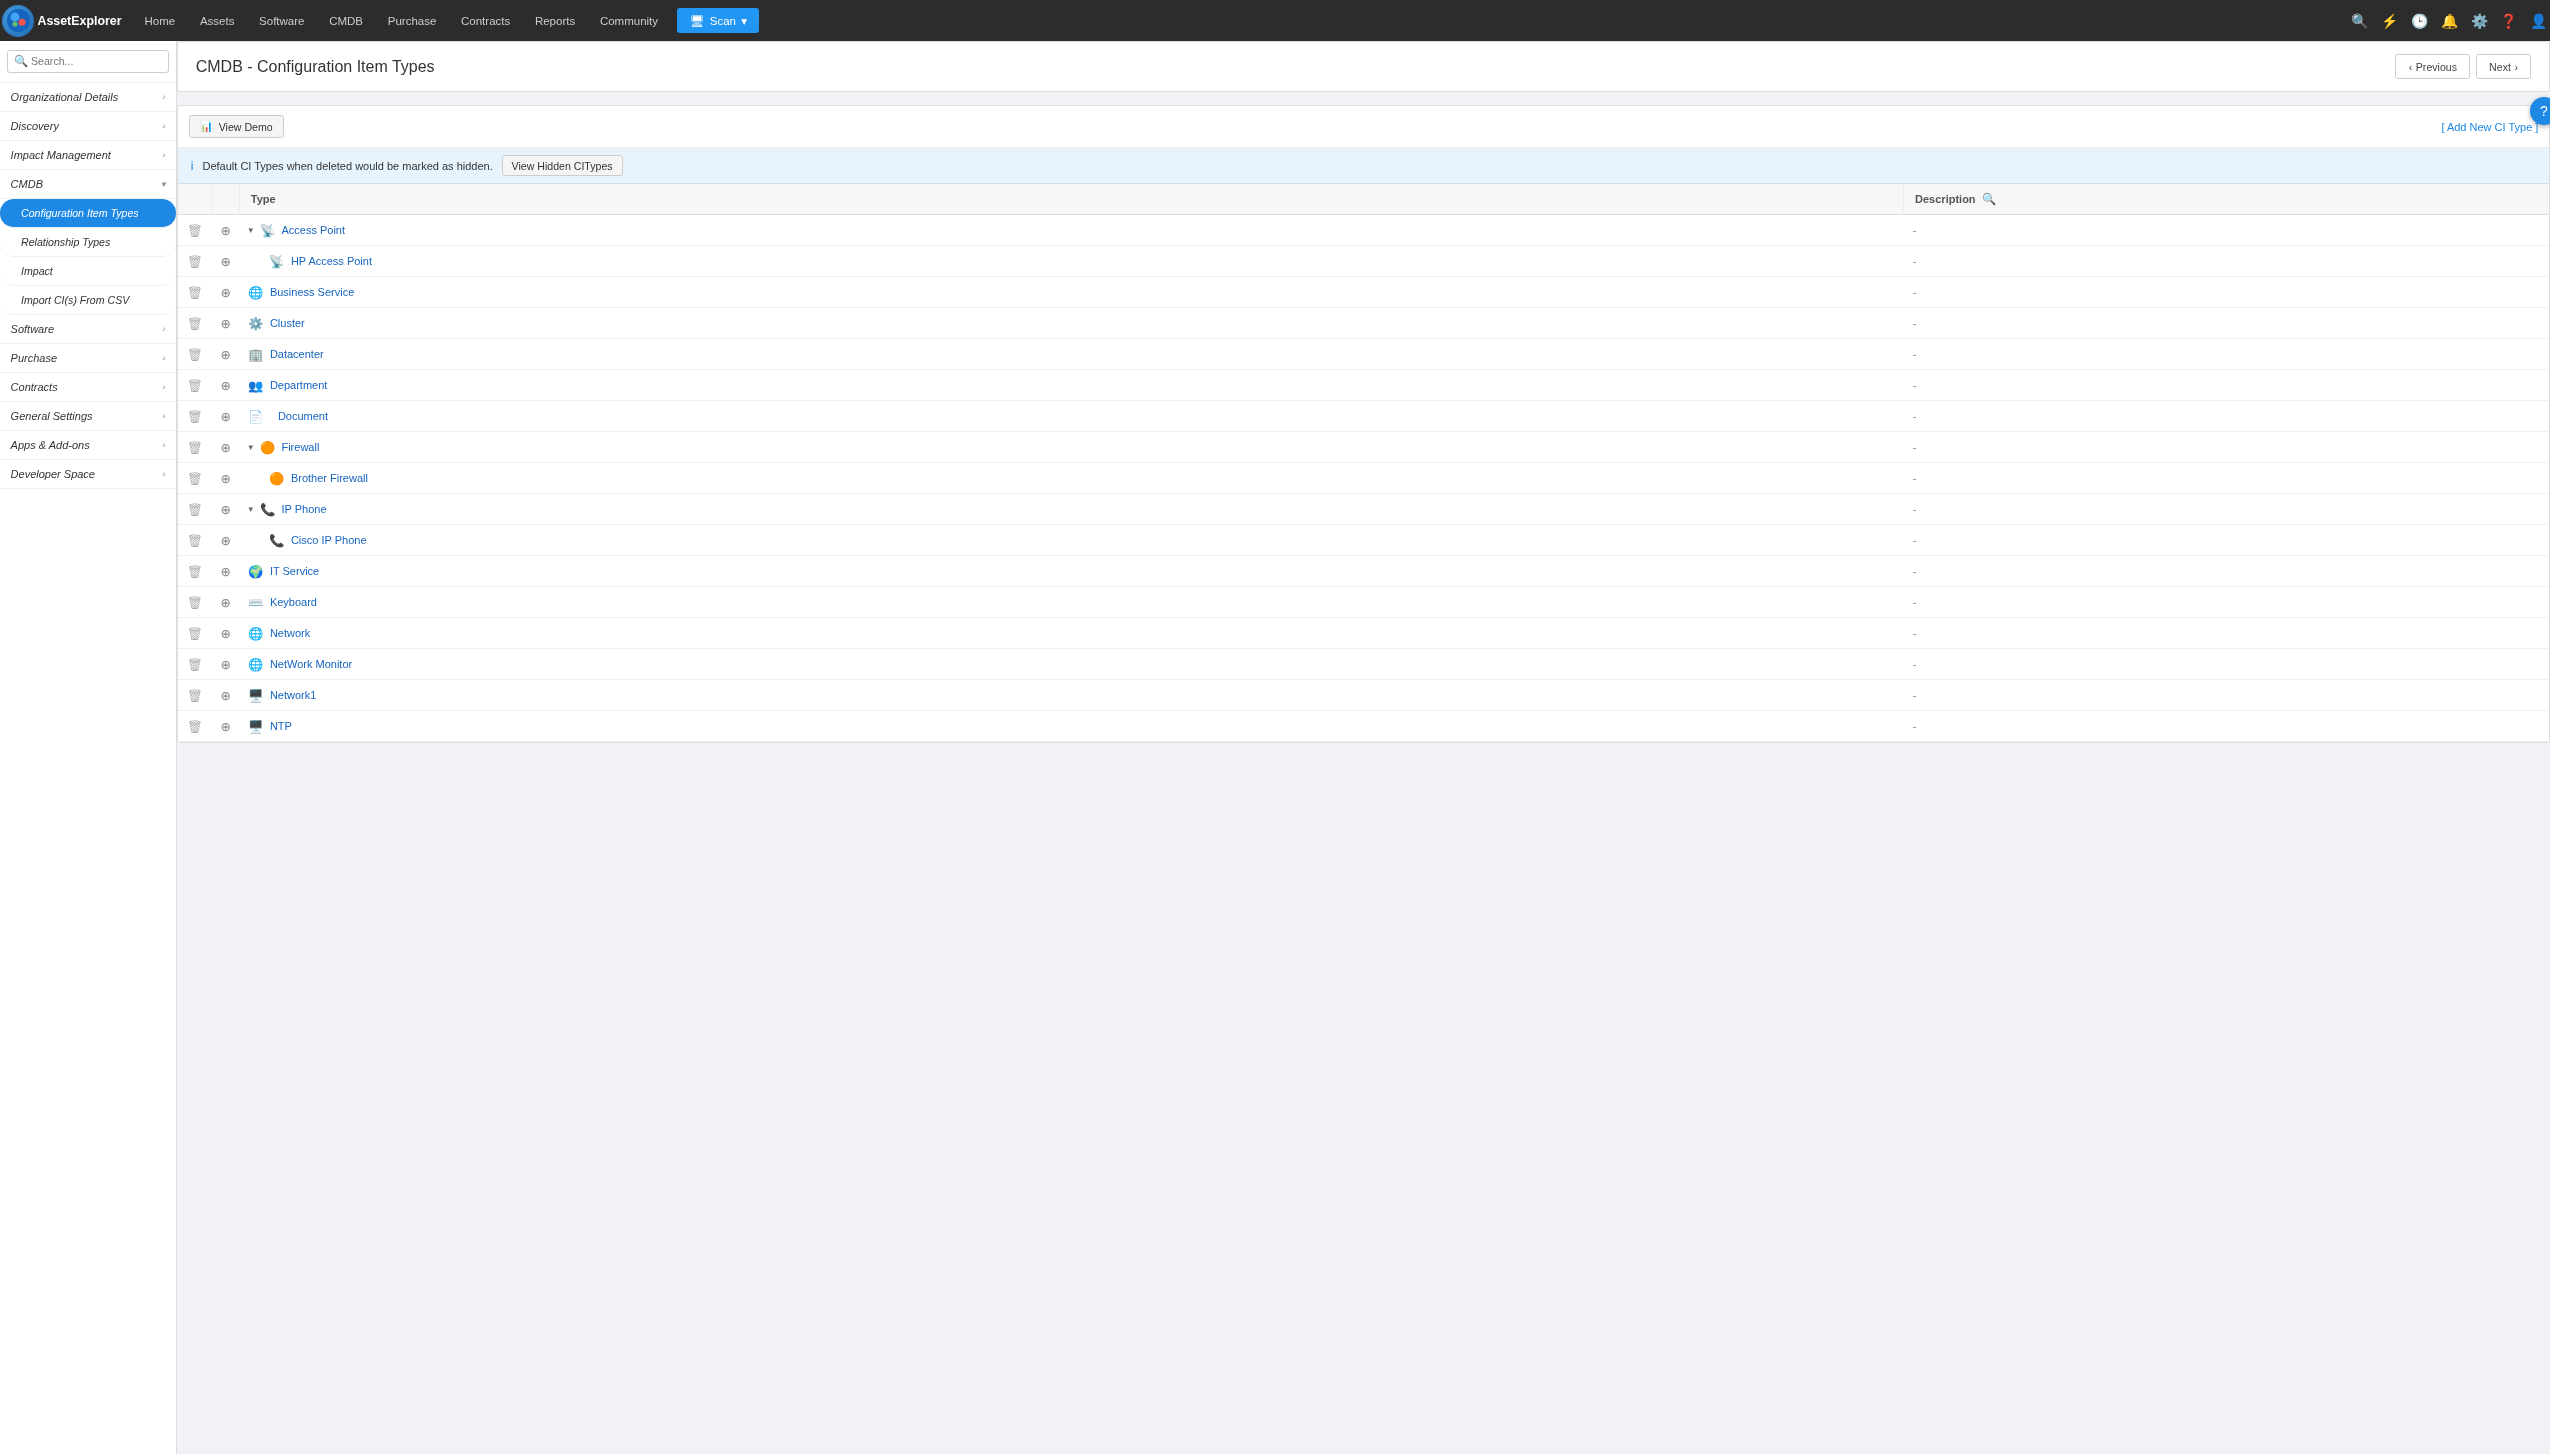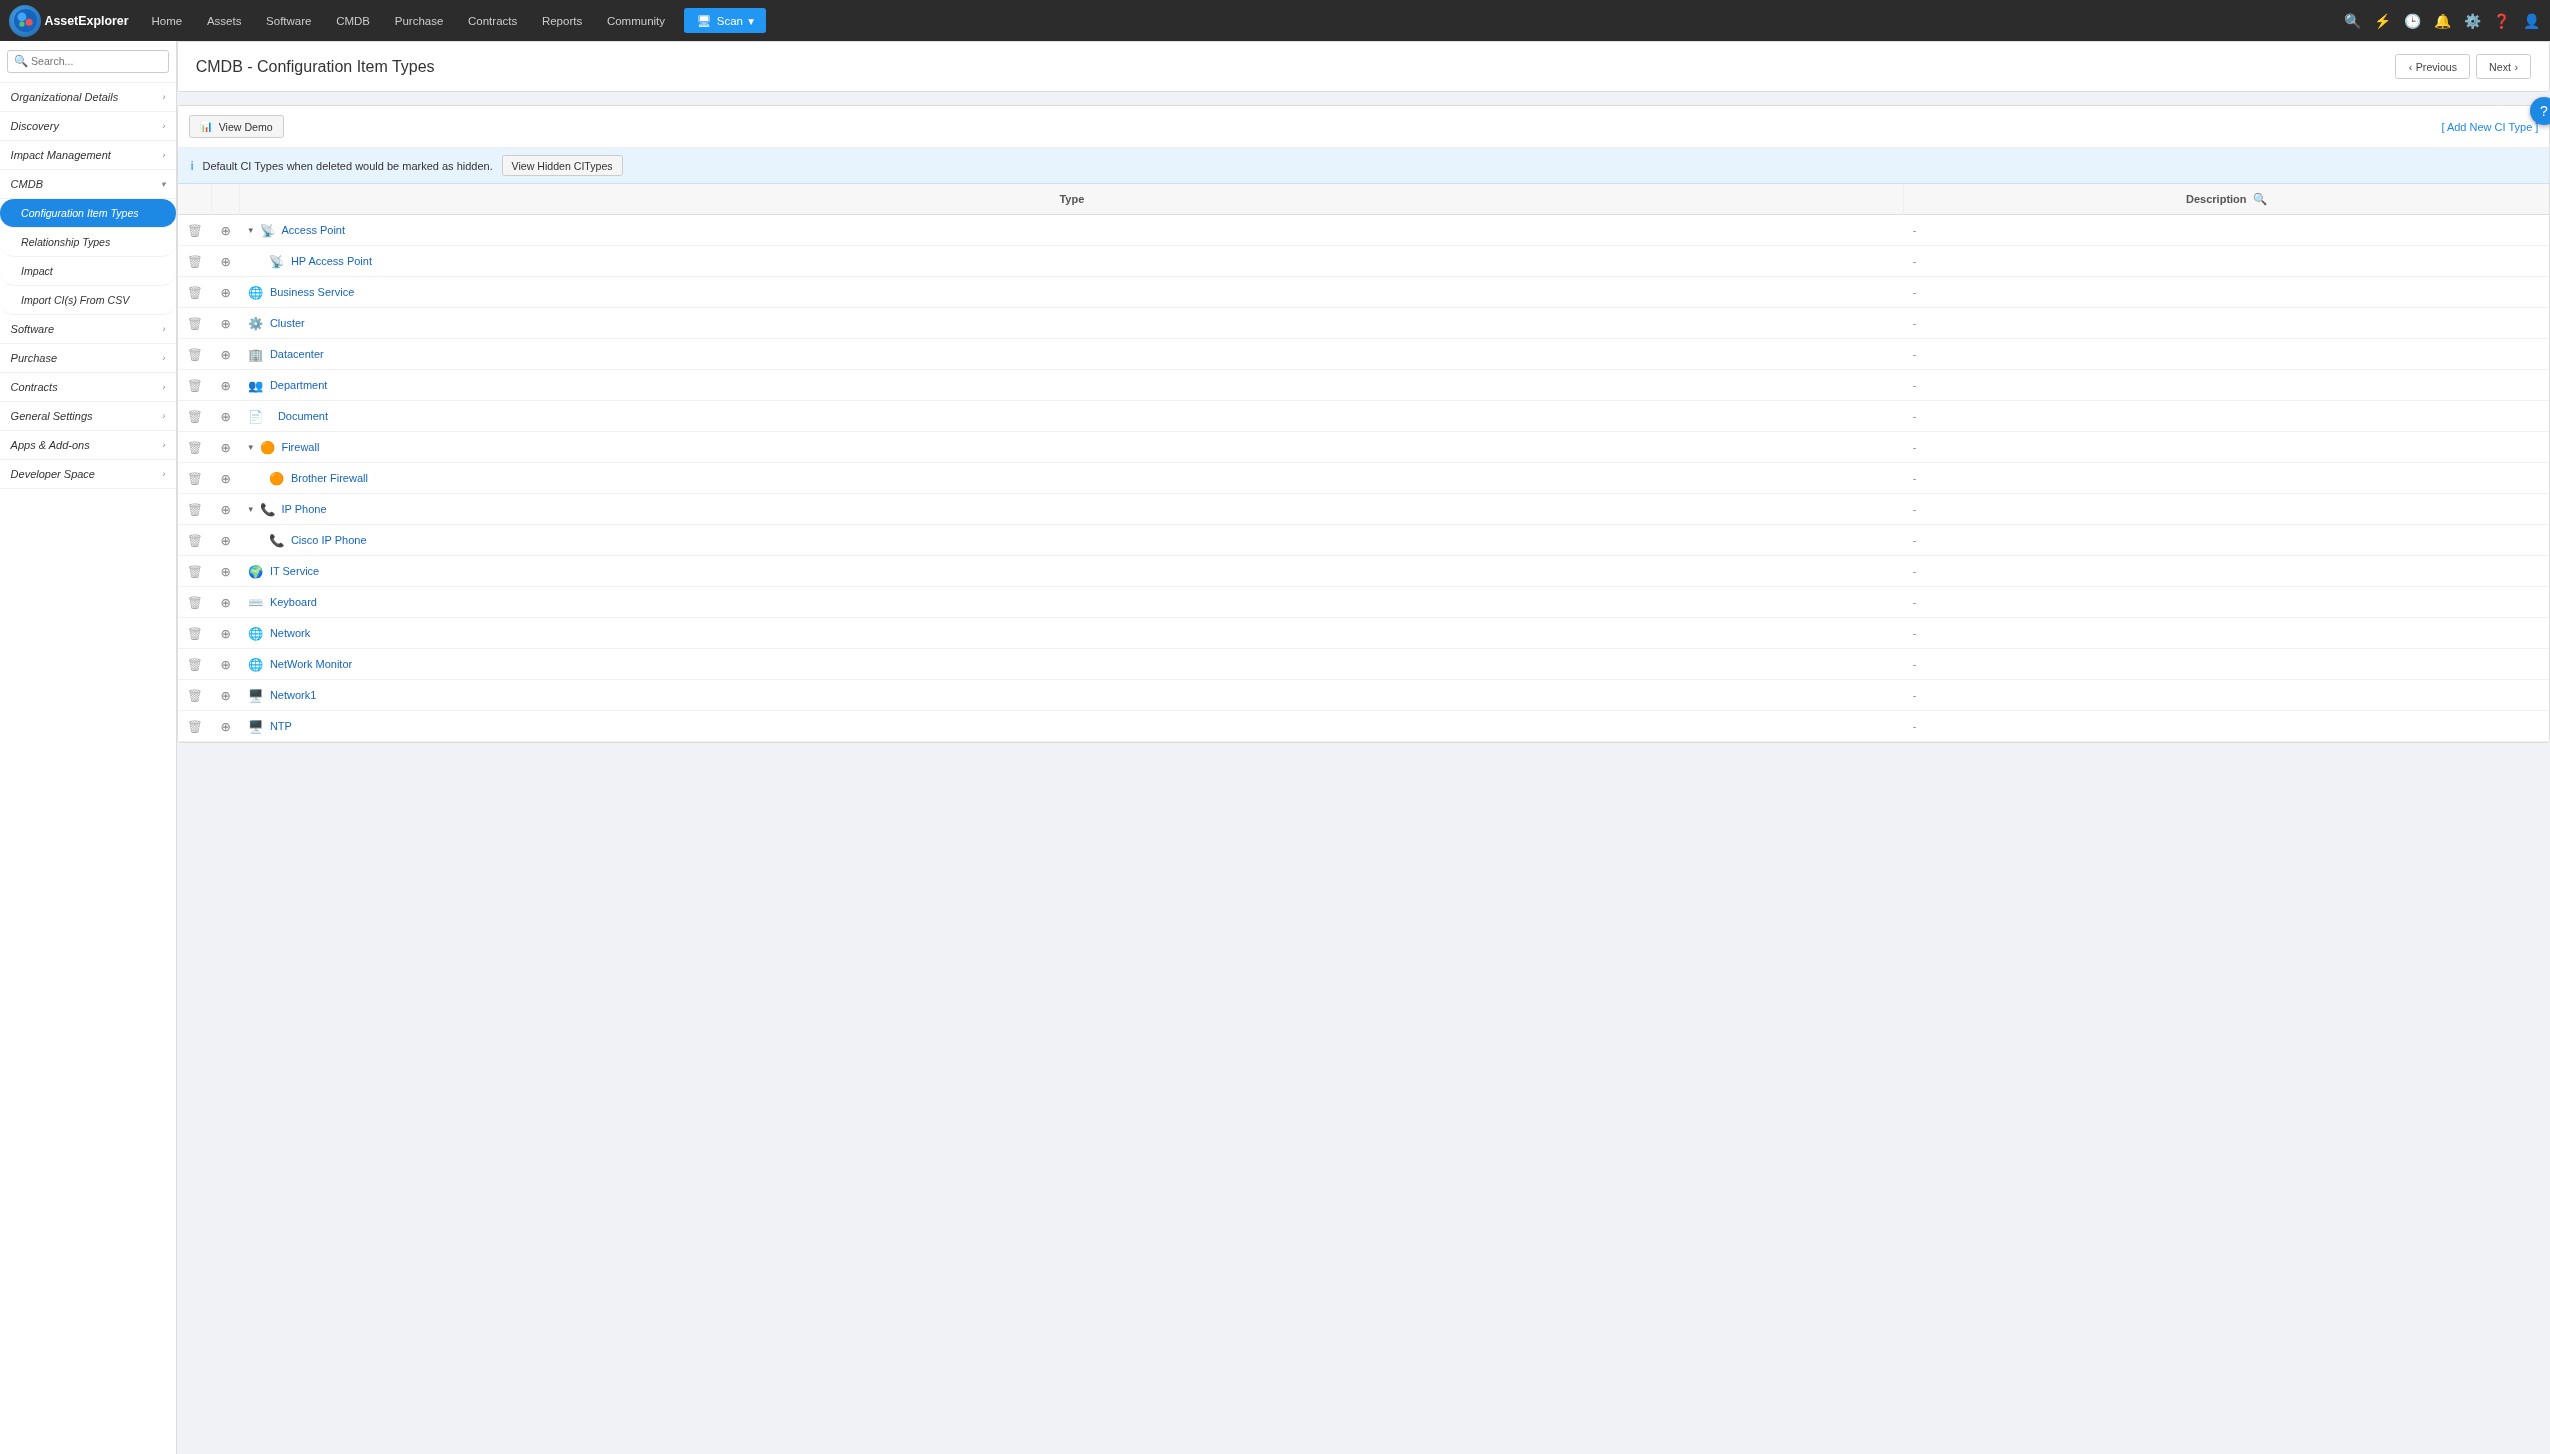--- a/index.html
+++ b/index.html
@@ -4,21 +4,21 @@
   <style>
     * { box-sizing: border-box; margin: 0; padding: 0; }
     body { font-family: Arial, sans-serif; font-size: 11.5px; background: #f0f0f0; color: #333; }
 
     
     .navbar {
       background: #2c2c2c;
       display: flex;
       align-items: center;
       height: 41px;
-      padding: 0 9px;
+      padding: 0 2px;
       gap: 3.5px;
       text-align: right;
     }
     .navbar-logo {
       margin-right: 8.9px;
       display: flex;
       align-items: center;
     }
     .logo-circle {
       width: 32px; height: 32px;
@@ -226,21 +226,21 @@
     .ci-table {
       width: 100%;
       border-collapse: collapse;
     }
     .ci-table thead tr {
       background: #f7f7f7;
       border-bottom: 1.8px solid #ddd;
     }
     .ci-table th {
       padding: 8px 10.6px;
-      text-align: center;
+      text-align: left;
       font-size: 11px;
       font-weight: 600;
       color: #555;
       border-right: 0.9px solid #eee;
     }
     .ci-table th:last-child { border-right: none; }
     .ci-table td {
       padding: 7px 8.9px;
       border-bottom: 0.9px solid #f0f0f0;
       font-size: 11px;

